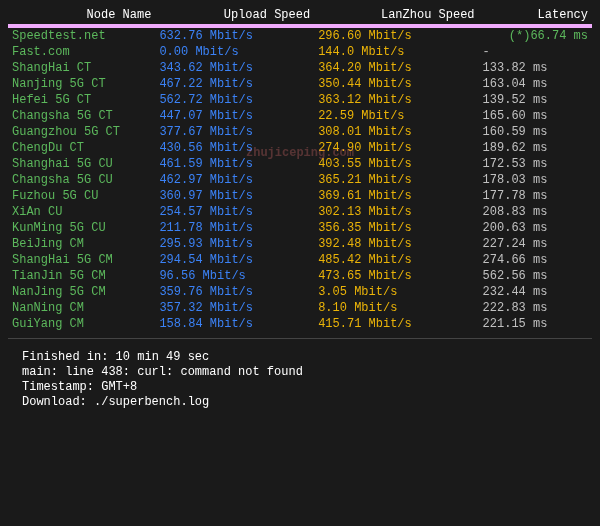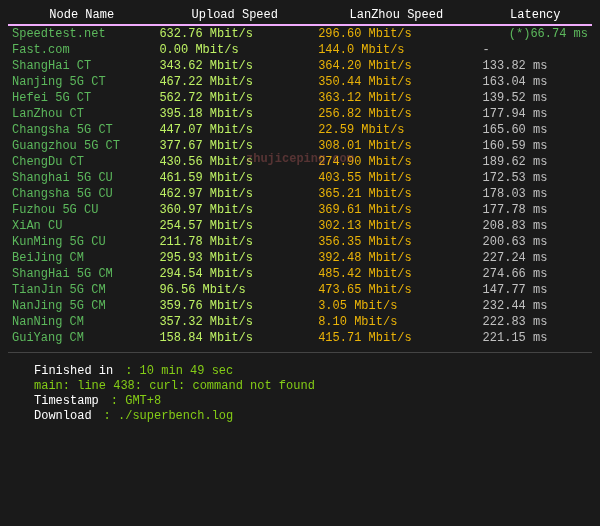--- a/index.html
+++ b/index.html
@@ -13,50 +13,50 @@
     }
     .container {
       padding: 6px 8px;
     }
     table {
       width: 100%;
       border-collapse: collapse;
     }
     thead tr th {
       color: #ffffff;
-      text-align: center;
+      text-align: right;
       padding: 2px 4px;
       font-weight: normal;
-      border-bottom: 2px solid #f0abfc;
+      border-bottom: 4px solid #f0abfc;
     }
     tbody tr td {
       padding: 1px 4px;
       white-space: nowrap;
     }
     .node-name { color: #5cb85c; }
-    .upload-speed { color: #bef264; }
+    .upload-speed { color: #3b82f6; }
     .download-speed { color: #eab308; }
     .latency { color: #c0c0c0; }
     .latency-special { color: #5cb85c; text-align: right; }
     .divider {
       border: none;
       border-top: 1px solid #444;
       margin: 6px 0;
     }
     .footer {
       padding: 4px 8px;
       color: #c0c0c0;
     }
     .footer-row {
       display: flex;
-      gap: 12px;
-      margin: 1px 18px;
+      gap: 0;
+      margin: 1px 6px;
     }
     .footer-label { color: #ffffff; }
-    .footer-value { color: #84cc16; }
+    .footer-value { color: #ffffff; }
     .watermark {
       position: absolute;
       top: 45%;
       left: 50%;
       transform: translate(-50%, -50%);
       color: rgba(200, 100, 100, 0.35);
       font-size: 12px;
       font-weight: bold;
       pointer-events: none;
       white-space: nowrap;
@@ -110,26 +110,20 @@
             <td class="download-speed col-download">350.44 Mbit/s</td>
             <td class="latency col-latency">163.04 ms</td>
           </tr>
           <tr>
             <td class="node-name col-node">Hefei 5G  CT</td>
             <td class="upload-speed col-upload">562.72 Mbit/s</td>
             <td class="download-speed col-download">363.12 Mbit/s</td>
             <td class="latency col-latency">139.52 ms</td>
           </tr>
           <tr>
-            <td class="node-name col-node">LanZhou  CT</td>
-            <td class="upload-speed col-upload">395.18 Mbit/s</td>
-            <td class="download-speed col-download">256.82 Mbit/s</td>
-            <td class="latency col-latency">177.94 ms</td>
-          </tr>
-          <tr>
             <td class="node-name col-node">Changsha 5G  CT</td>
             <td class="upload-speed col-upload">447.07 Mbit/s</td>
             <td class="download-speed col-download">22.59 Mbit/s</td>
             <td class="latency col-latency">165.60 ms</td>
           </tr>
           <tr>
             <td class="node-name col-node">Guangzhou 5G  CT</td>
             <td class="upload-speed col-upload">377.67 Mbit/s</td>
             <td class="download-speed col-download">308.01 Mbit/s</td>
             <td class="latency col-latency">160.59 ms</td>
@@ -179,21 +173,21 @@
           <tr>
             <td class="node-name col-node">ShangHai 5G  CM</td>
             <td class="upload-speed col-upload">294.54 Mbit/s</td>
             <td class="download-speed col-download">485.42 Mbit/s</td>
             <td class="latency col-latency">274.66 ms</td>
           </tr>
           <tr>
             <td class="node-name col-node">TianJin 5G  CM</td>
             <td class="upload-speed col-upload">96.56 Mbit/s</td>
             <td class="download-speed col-download">473.65 Mbit/s</td>
-            <td class="latency col-latency">147.77 ms</td>
+            <td class="latency col-latency">562.56 ms</td>
           </tr>
           <tr>
             <td class="node-name col-node">NanJing 5G  CM</td>
             <td class="upload-speed col-upload">359.76 Mbit/s</td>
             <td class="download-speed col-download">3.05 Mbit/s</td>
             <td class="latency col-latency">232.44 ms</td>
           </tr>
           <tr>
             <td class="node-name col-node">NanNing  CM</td>
             <td class="upload-speed col-upload">357.32 Mbit/s</td>

